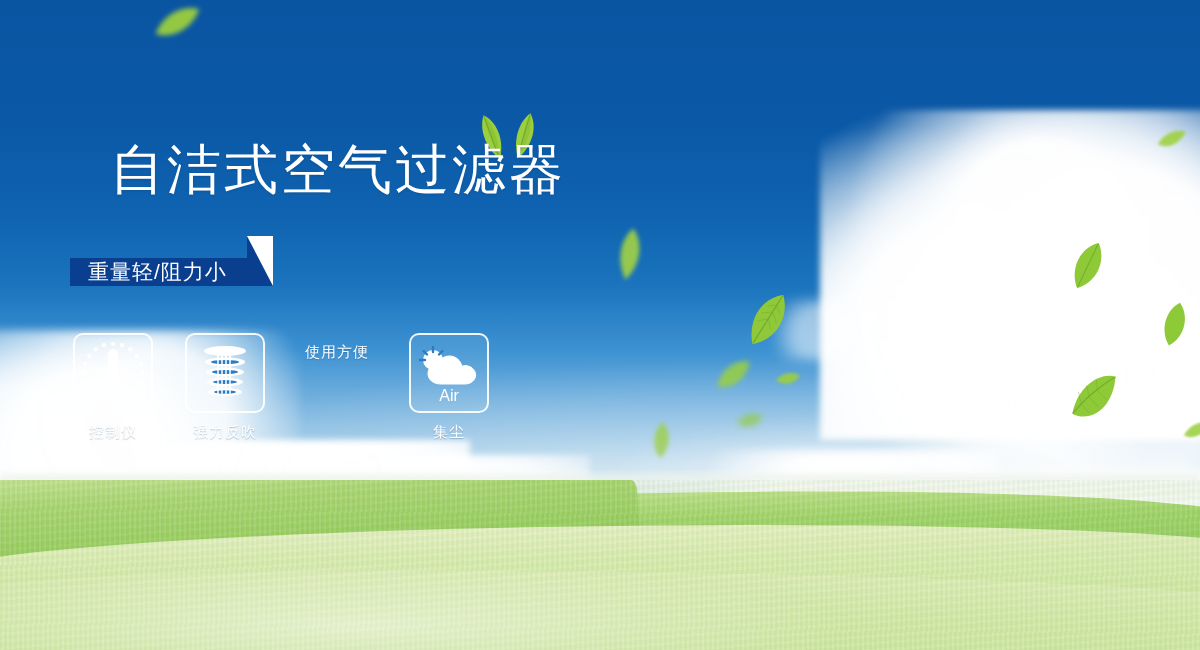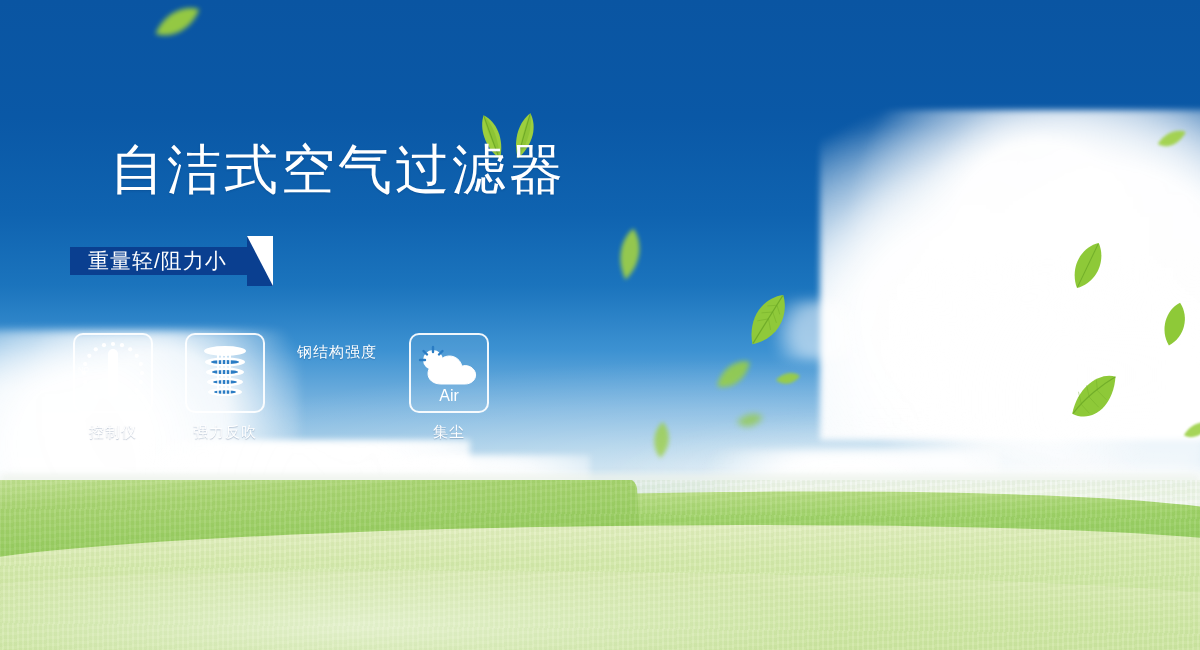--- a/index.html
+++ b/index.html
@@ -169,21 +169,21 @@
     color:#ffffff;
     font-weight:400;
     line-height:1;
     white-space:nowrap;
     text-shadow:0 1px 2px rgba(0,40,90,.22);
     margin-left:40px;
   }
 
   .badges{
     position:absolute;left:70px;top:236px;
-    display:flex;align-items:center;height:50px;
+    display:flex;align-items:flex-end;height:50px;
   }
   .badge-dark{
     background:#0a3f90;
     color:#fff;
     display:flex;align-items:center;
     padding:0 20px 0 18px;
     font-size:21px;letter-spacing:1px;
     white-space:nowrap;
   }
   .badge-light{
@@ -480,21 +480,21 @@
               <line x1="27" y1="6" x2="27" y2="52"></line>
               <line x1="31" y1="6" x2="31" y2="52"></line>
             </g>
           </svg>
         </div>
       </div>
       <div class="feature-label">强力反吹</div>
     </div>
 
     <div class="feature">
-      <div class="feature-label">钢结构强度</div>
+      <div class="feature-label">使用方便</div>
     </div>
 
     <div class="feature">
       <div class="feature-box">
         <div style="position:relative;width:64px;height:62px;">
           <svg width="64" height="48" viewBox="0 0 64 48" style="position:absolute;left:0;top:2px;">
             <g fill="#ffffff">
               <circle cx="16" cy="16" r="10"></circle>
             </g>
             <g stroke="#2a7cc4" stroke-width="2.4" stroke-linecap="round">

